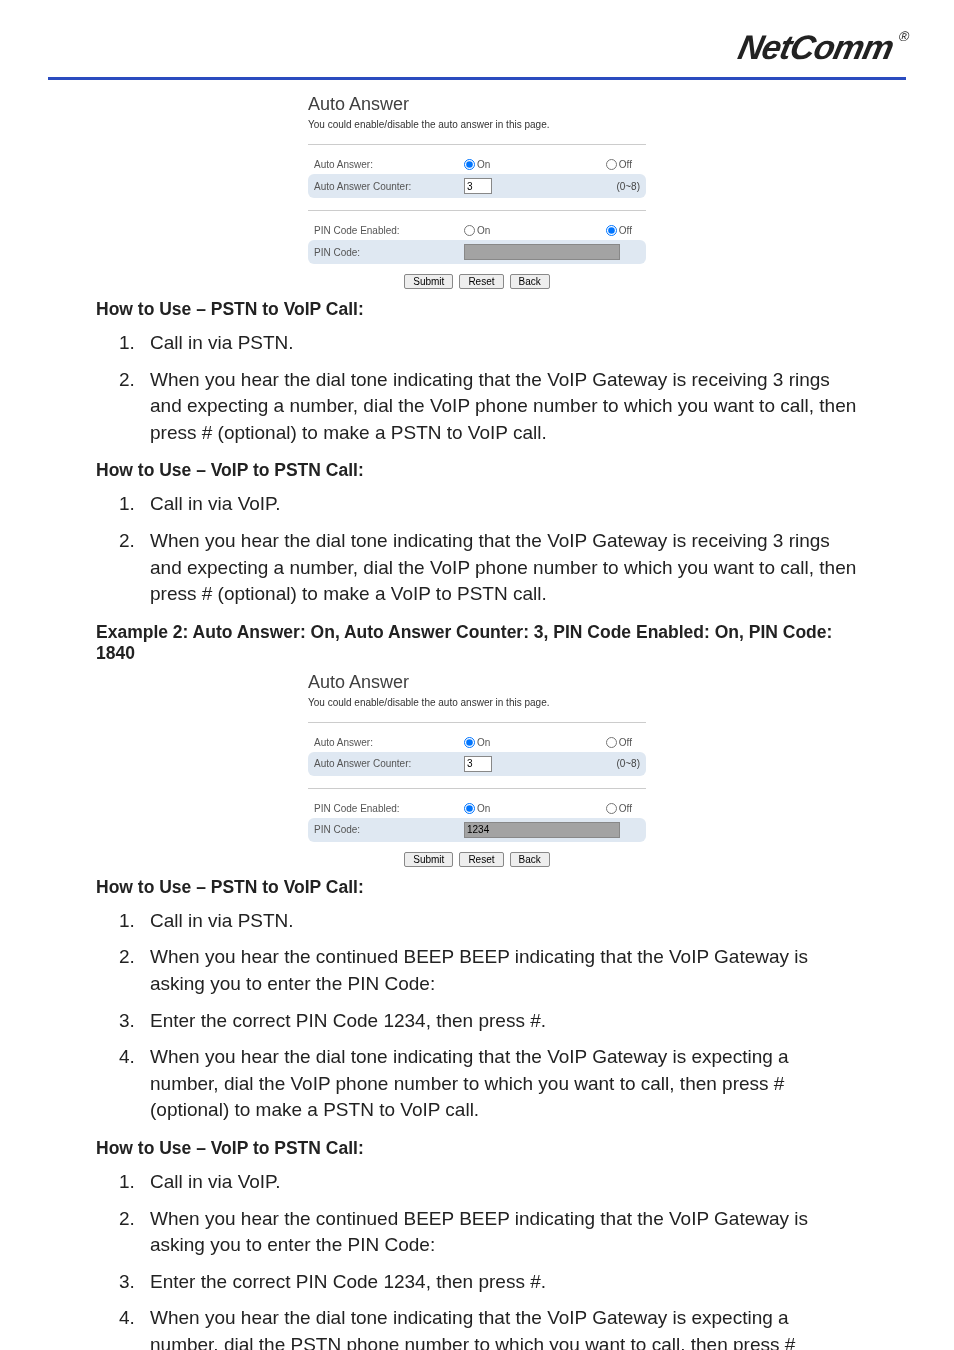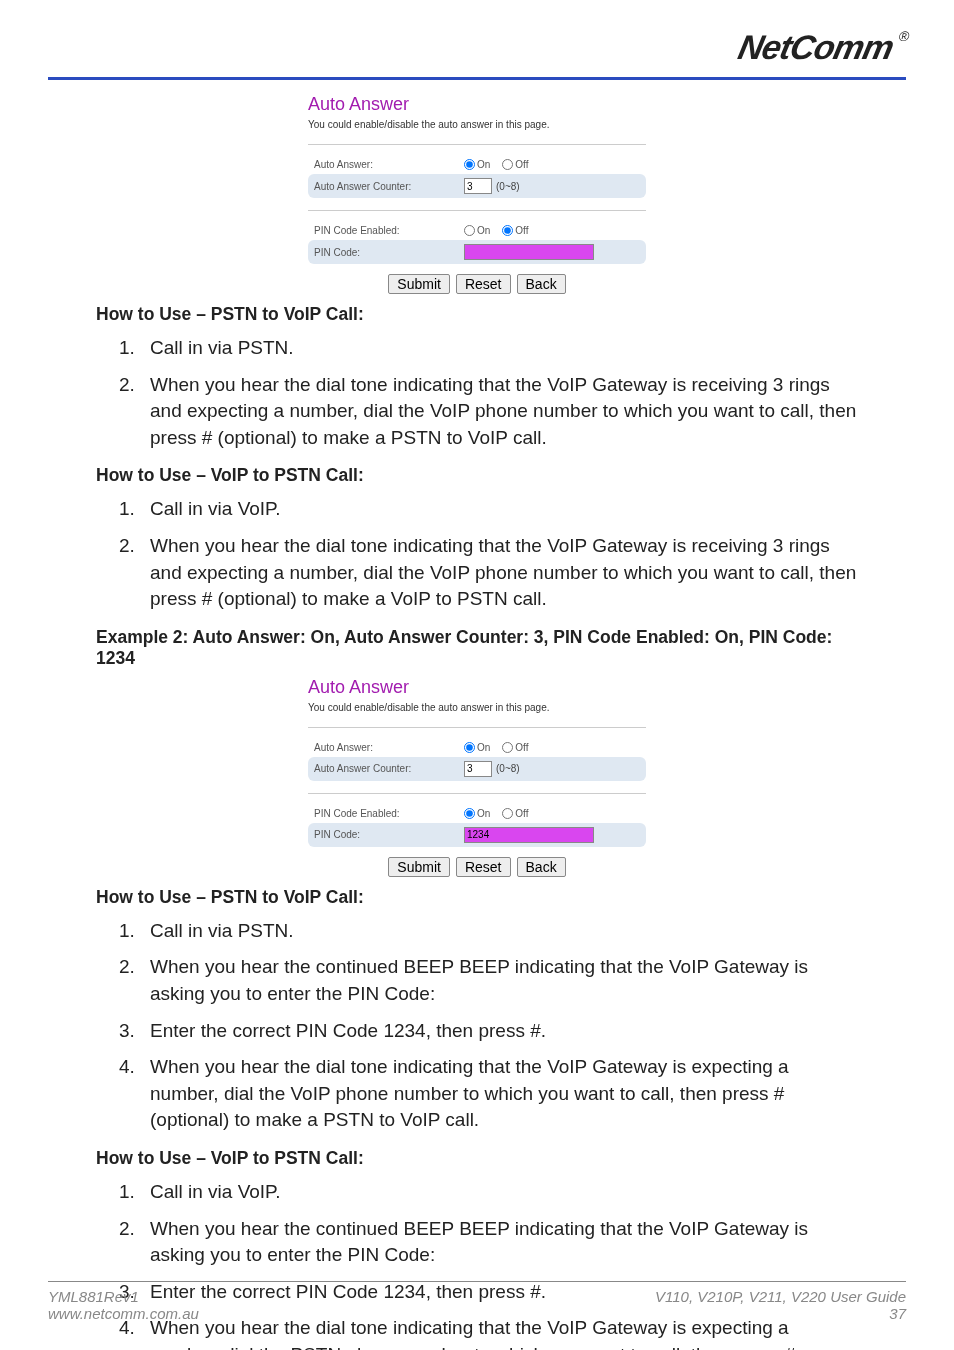--- a/index.html
+++ b/index.html
@@ -61,53 +61,53 @@
     line-height: 1.4;
   }
   .panel-wrap { display: flex; justify-content: center; margin: 4px 0 10px 0; }
   .panel {
     width: 338px;
     font-family: Arial, sans-serif;
     font-size: 11px;
     color: #555;
   }
   .panel-title {
-    color: #a21caf;
+    color: #404040;
     font-size: 18px;
     font-weight: 400;
     margin-bottom: 4px;
   }
   .panel-sub {
     font-size: 10px;
     margin-bottom: 14px;
     color: #333;
   }
   .panel-hr { height: 1px; background: #ccc; margin: 2px 0 10px 0; }
   .panel-row {
     display: flex;
     align-items: center;
     padding: 4px 6px;
     font-size: 10px;
     gap: 30px;
   }
   .panel-row.blue { background: #dfe8f2; border-radius: 6px; }
   .panel-row .lbl { flex: 0 0 120px; }
-  .panel-row .ctl { flex: 1; display: flex; align-items: center; gap: 4px; }
+  .panel-row .ctl { flex: 1; display: flex; align-items: center; gap: 4px; justify-content: space-between; }
   .radio { display: inline-flex; align-items: center; gap: 2px; margin-right: 8px; font-size: 10px; }
   .radio input { width: 11px; height: 11px; }
   .tiny-input {
     width: 28px; height: 16px; border: 1px solid #888; font-size: 10px; padding: 0 2px; background: #fff;
   }
   .wide-input {
-    width: 130px; height: 16px; border: 1px solid #888; font-size: 10px; padding: 0 2px; background: #d946ef;
+    width: 156px; height: 16px; border: 1px solid #888; font-size: 10px; padding: 0 2px; background: #a3a3a3;
   }
   .hint { font-size: 10px; color: #444; }
   .btn-row { display: flex; justify-content: center; gap: 6px; margin-top: 10px; }
   .btn {
-    font-size: 14px; padding: 1px 8px; border: 1px solid #888; background: #eee; border-radius: 2px;
+    font-size: 10px; padding: 1px 8px; border: 1px solid #888; background: #eee; border-radius: 2px;
   }
   .footer {
     position: absolute;
     bottom: 28px;
     left: 48px; right: 48px;
     border-top: 1px solid #888;
     padding-top: 6px;
     display: flex;
     justify-content: space-between;
     font-style: italic;
@@ -192,21 +192,21 @@
       <li>Call in via PSTN.</li>
       <li>When you hear the dial tone indicating that the VoIP Gateway is receiving 3 rings and expecting a number, dial the VoIP phone number to which you want to call, then press # (optional) to make a PSTN to VoIP call.</li>
     </ol>
 
     <div class="heading-sub">How to Use – VoIP to PSTN Call:</div>
     <ol>
       <li>Call in via VoIP.</li>
       <li>When you hear the dial tone indicating that the VoIP Gateway is receiving 3 rings and expecting a number, dial the VoIP phone number to which you want to call, then press # (optional) to make a VoIP to PSTN call.</li>
     </ol>
 
-    <div class="heading-bold">Example 2: Auto Answer: On, Auto Answer Counter: 3, PIN Code Enabled: On, PIN Code: 1234</div>
+    <div class="heading-bold">Example 2: Auto Answer: On, Auto Answer Counter: 3, PIN Code Enabled: On, PIN Code: 1840</div>
 
     <div class="panel-wrap">
       <div class="panel">
         <div class="panel-title">Auto Answer</div>
         <div class="panel-sub">You could enable/disable the auto answer in this page.</div>
         <div class="panel-hr"></div>
 
         <div class="panel-row">
           <div class="lbl">Auto Answer:</div>
           <div class="ctl">
@@ -269,23 +269,13 @@
 
     <div class="heading-sub">How to Use – VoIP to PSTN Call:</div>
     <ol>
       <li>Call in via VoIP.</li>
       <li>When you hear the continued BEEP BEEP indicating that the VoIP Gateway is asking you to enter the PIN Code:</li>
       <li>Enter the correct PIN Code 1234, then press #.</li>
       <li>When you hear the dial tone indicating that the VoIP Gateway is expecting a number, dial the PSTN phone number to which you want to call, then press # (optional) to make a VoIP to PSTN call.</li>
     </ol>
   </div>
 
-  <div class="footer">
-    <div class="left">
-      <div>YML881Rev1</div>
-      <div>www.netcomm.com.au</div>
-    </div>
-    <div class="right">
-      <div>V110, V210P, V211, V220 User Guide</div>
-      <div>37</div>
-    </div>
-  </div>
 </div>
 
 </body></html>

